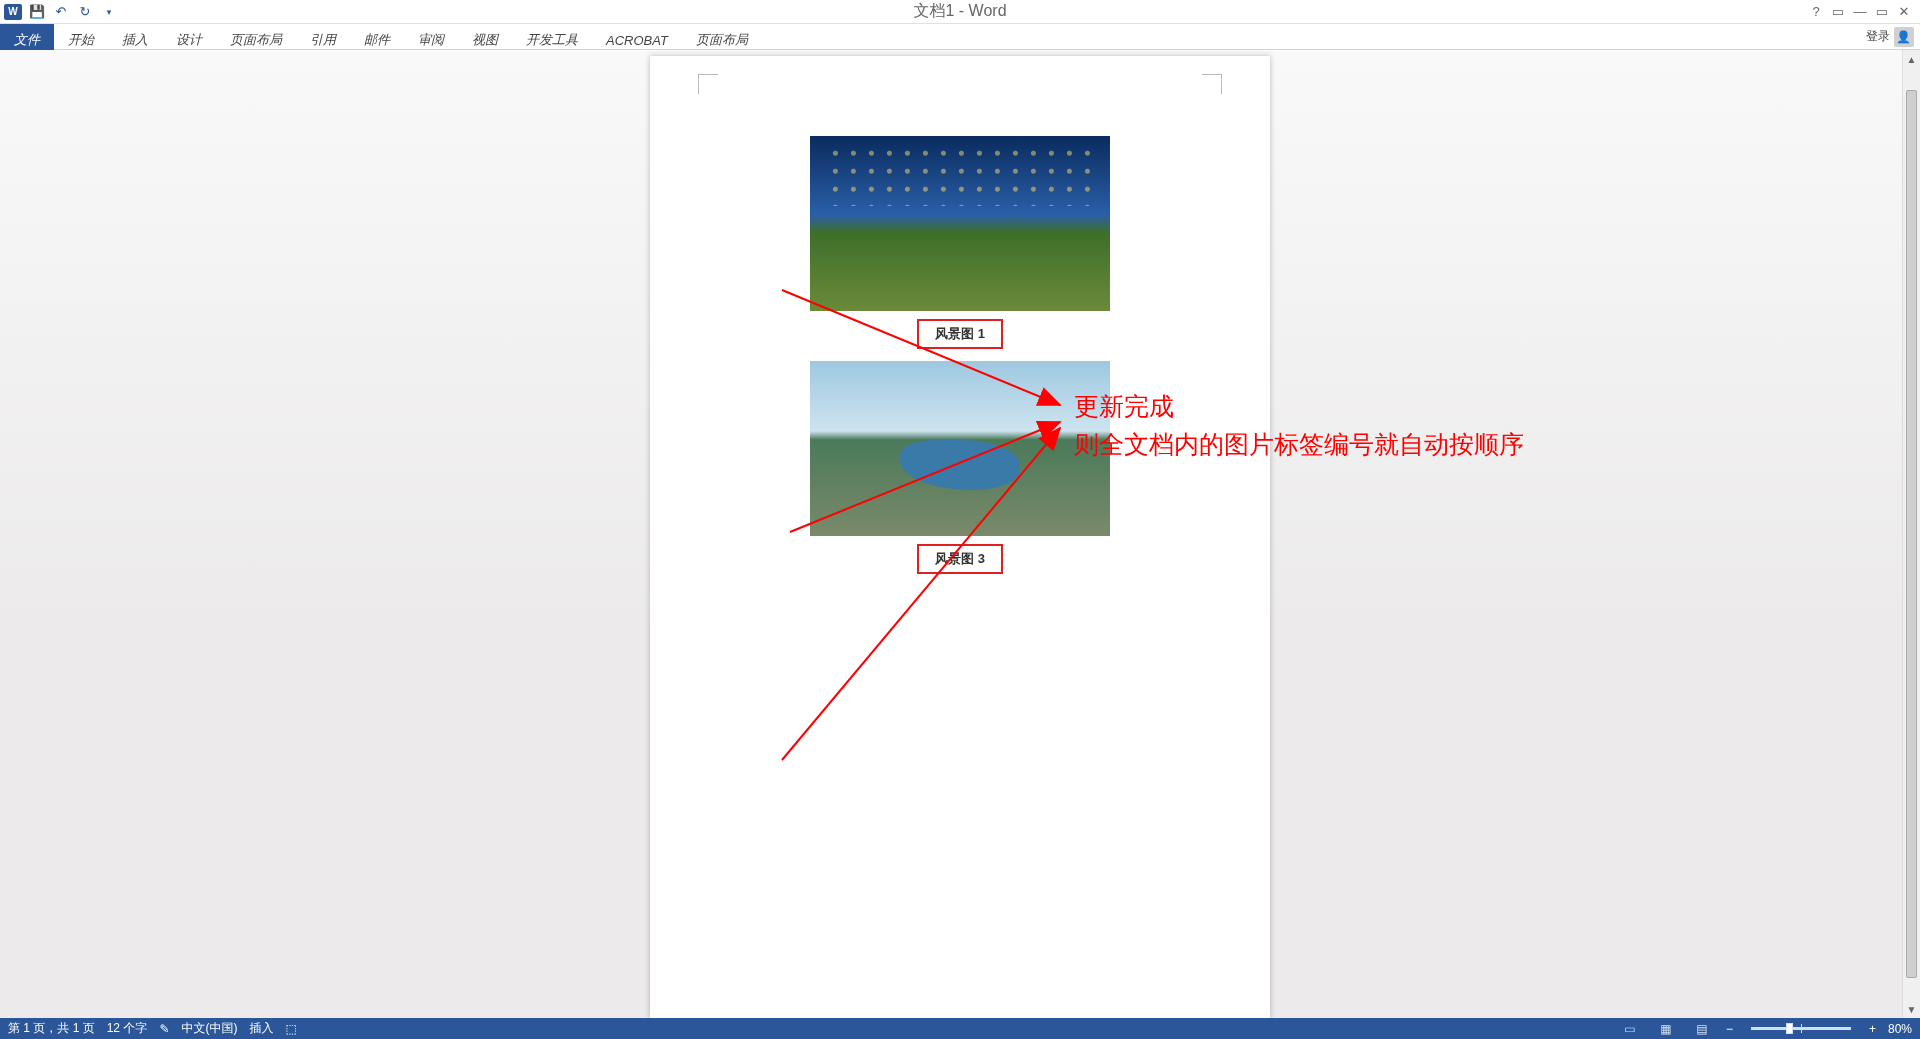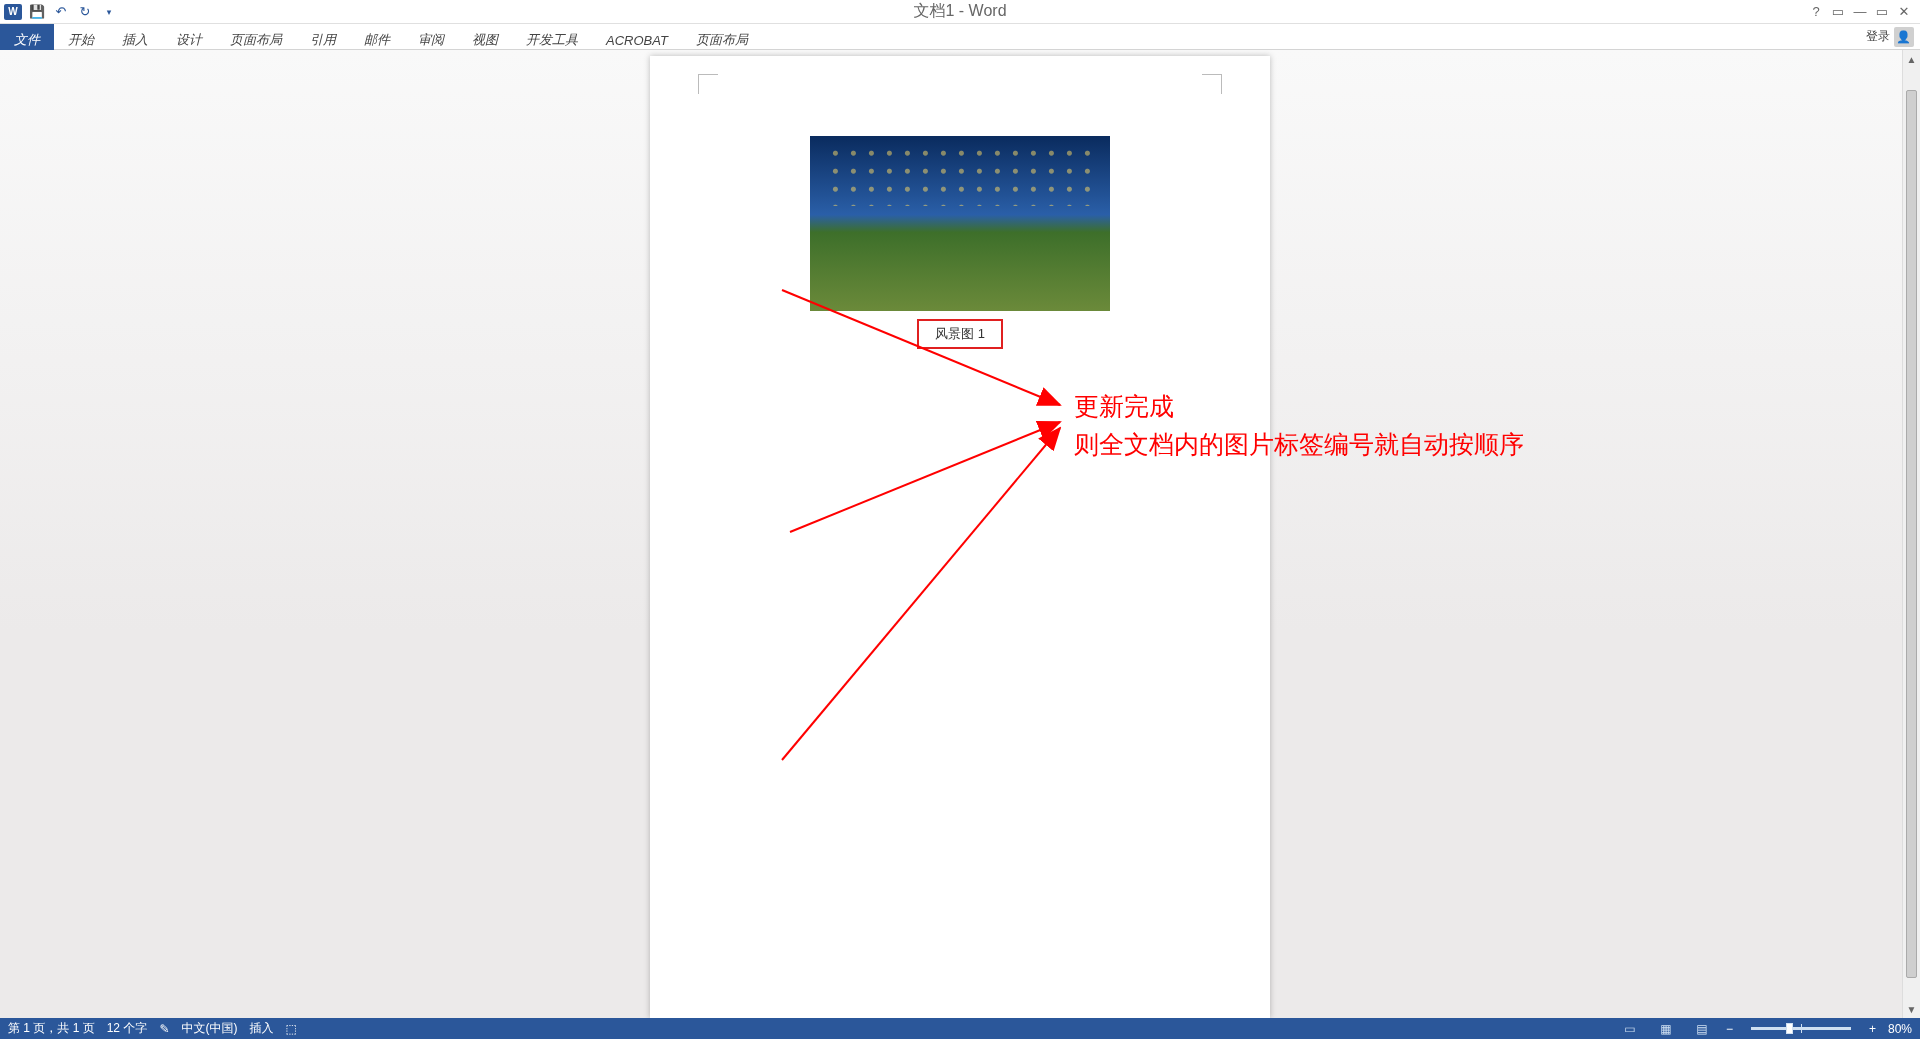--- a/index.html
+++ b/index.html
@@ -42,21 +42,21 @@
   .page-content { display: flex; flex-direction: column; align-items: center; gap: 12px; margin-top: 40px; }
   .img-block { display: flex; flex-direction: column; align-items: center; gap: 8px; }
   .landscape { width: 300px; height: 175px; background: #888; position: relative; overflow: hidden; }
   .landscape.one { background: linear-gradient(#0a2b5e 0%, #2a5fa8 45%, #3d6f2a 55%, #6b8a3a 100%); }
   .landscape.one::after { content:""; position:absolute; top:10px; left:20px; width:260px; height:60px; background: radial-gradient(circle at 30% 40%, rgba(255,220,100,0.5) 2px, transparent 3px) repeat; background-size: 18px 18px; }
   .landscape.two { background: linear-gradient(#5a4a3a 0%, #c0a878 35%, #8a7858 50%, #6a5848 100%); }
   .landscape.two::after { content:""; position:absolute; top:55%; left:0; right:0; bottom:0; background: linear-gradient(#d8c8a8, #7a6a58); opacity:0.7;}
   .landscape.three { background: linear-gradient(#9ec8e0 0%, #cde4ef 40%, #4a7a5a 45%, #7a8a6a 100%); }
   .landscape.three::after { content:""; position:absolute; top:45%; left:30%; width:120px; height:50px; background:#3a7aa8; border-radius: 30% 50% 40% 60%; }
   .caption {
-    border: 2px solid #e02020; padding: 4px 16px; font-size: 13px; color: #333;
+    border: 2px solid #e02020; padding: 4px 16px; font-size: 13px; color: #333; font-weight: bold;
   }
   .vscroll { position: absolute; top: 50px; right: 0; bottom: 21px; width: 18px; background: #f0f0f0; border-left: 1px solid #ddd; }
   .vscroll-thumb { position: absolute; top: 40px; bottom: 40px; left: 3px; right: 3px; background: #cfcfcf; border: 1px solid #aaa; border-radius: 2px; }
   .vscroll-arrow { position: absolute; left: 0; right: 0; height: 18px; display: flex; align-items: center; justify-content: center; color: #666; font-size: 10px; cursor: pointer; }
   .vscroll-arrow.up { top: 0; }
   .vscroll-arrow.down { bottom: 0; }
 
   .annotation {
     position: absolute; left: 1074px; top: 388px; color: #ff0000; font-size: 25px;
     line-height: 1.5; pointer-events: none;
@@ -116,20 +116,24 @@
 
 <div class="doc-area">
   <div class="page">
     <div class="crop-l"></div>
     <div class="crop-r"></div>
     <div class="page-content">
       <div class="img-block">
         <div class="landscape one"></div>
         <div class="caption">风景图 1</div>
       </div>
+      <div class="img-block">
+        <div class="landscape three"></div>
+        <div class="caption">风景图 3</div>
+      </div>
     </div>
   </div>
 </div>
 
 <div class="vscroll">
   <div class="vscroll-arrow up">▲</div>
   <div class="vscroll-thumb"></div>
   <div class="vscroll-arrow down">▼</div>
 </div>
 

